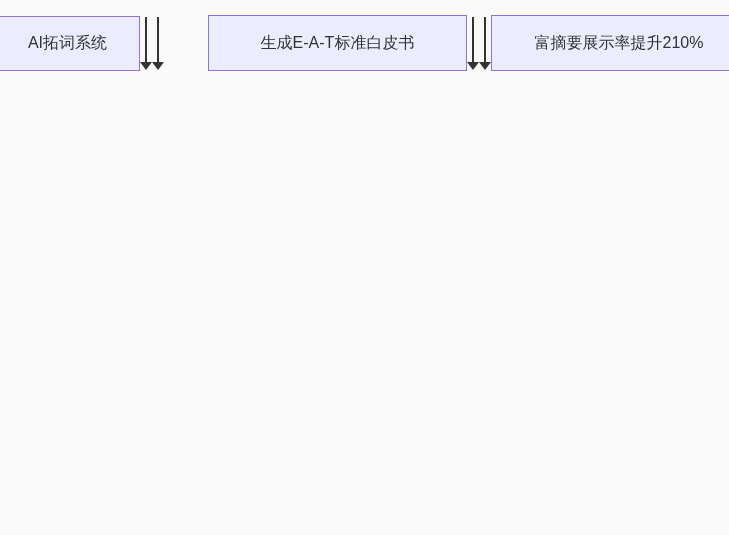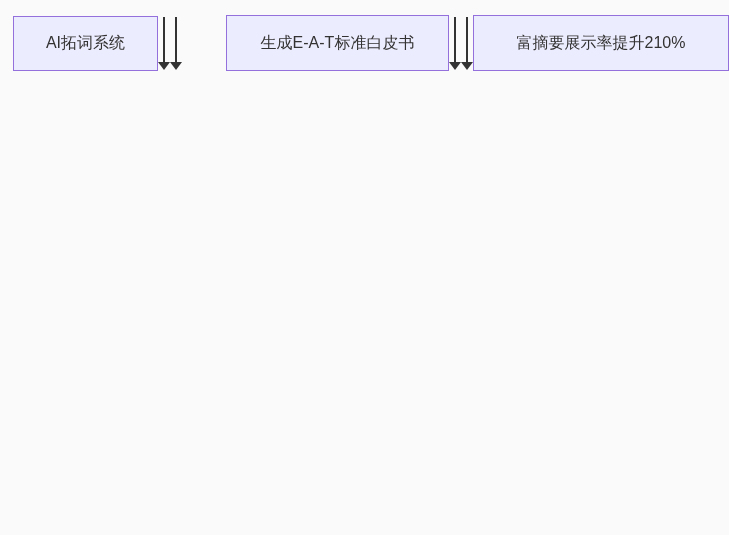--- a/index.html
+++ b/index.html
@@ -35,21 +35,21 @@
     align-items: center;
     justify-content: center;
     color: #333333;
     font-size: 16px;
     line-height: 1.2;
     text-align: center;
     white-space: nowrap;
   }
   .node-0 { width: 145px; height: 55px; }
   .node-1 { width: 188px; }
-  .node-2 { width: 223px; margin-left: 44px; }
+  .node-2 { width: 259px; margin-left: 44px; }
   .node-3 { width: 214px; }
   .node-4 { width: 256px; }
   .arrow {
     height: 53px;
     display: flex;
     flex-direction: column;
     align-items: center;
   }
   .arrow .line {
     width: 2px;

